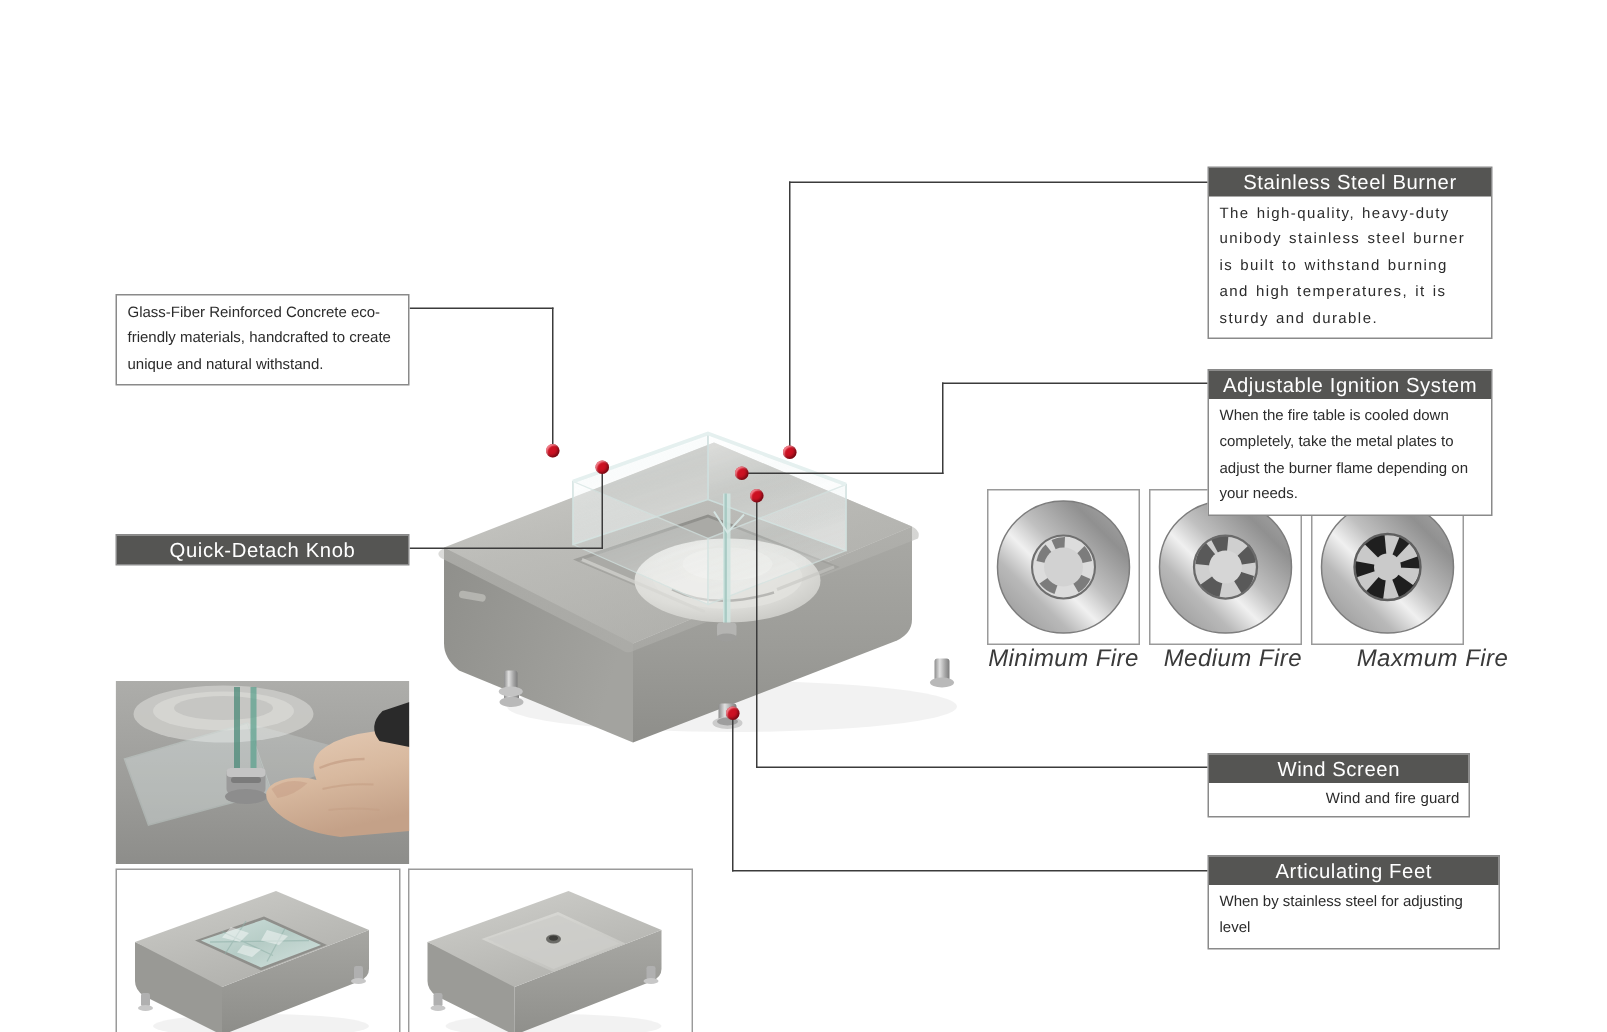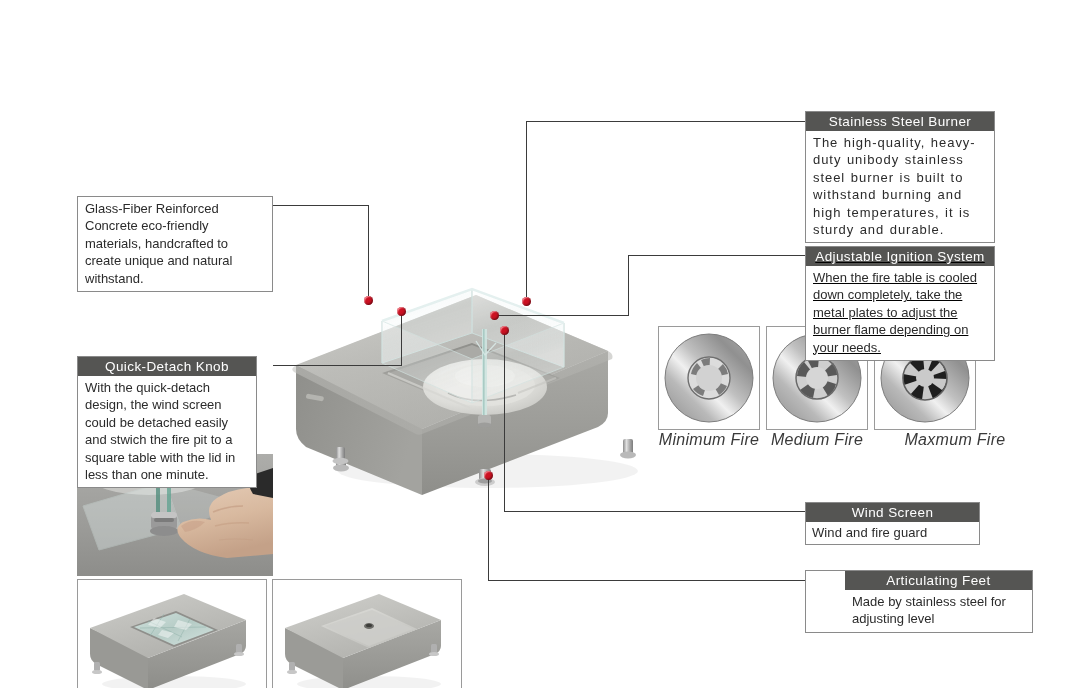--- a/index.html
+++ b/index.html
@@ -34,30 +34,30 @@
     font-size: 13.5px;
     letter-spacing: 0.4px;
     text-align: center;
     line-height: 19px;
     height: 19px;
     overflow: hidden;
     white-space: nowrap;
   }
   .callout-body {
     color: #2b2b2b;
-    font-size: 13px;
+    font-size: 10px;
     line-height: 17.4px;
     padding: 3px 7px 4px 7px;
   }
   .callout-body.tracked {
     letter-spacing: 0.95px;
     word-spacing: 1px;
   }
   .callout-body.centered {
-    text-align: left;
+    text-align: right;
     letter-spacing: 0.1px;
     padding: 2px 6px 3px 6px;
   }
 
   
   .ln {
     position: absolute;
     background: #3b3b3b;
     z-index: 20;
   }
@@ -254,38 +254,37 @@
 
   <div class="callout" style="left:805px; top:68px; width:190px;">
     <div class="callout-title">Stainless Steel Burner</div>
     <div class="callout-body tracked">The high-quality, heavy-duty unibody stainless steel burner is built to withstand burning and high temperatures, it is sturdy and durable.</div>
   </div>
 
   <div class="callout" style="left:77px; top:153px; width:196px;">
     <div class="callout-body">Glass-Fiber Reinforced Concrete eco-friendly materials, handcrafted to create unique and natural withstand.</div>
   </div>
 
-  <div class="callout" style="left:805px; top:203px; width:190px;text-decoration:underline;">
+  <div class="callout" style="left:805px; top:203px; width:190px;">
     <div class="callout-title">Adjustable Ignition System</div>
     <div class="callout-body">When the fire table is cooled down completely, take the metal plates to adjust the burner flame depending on your needs.</div>
   </div>
 
-  <div class="callout" style="left:77px; top:313px; width:180px;">
+  <div class="callout" style="left:77px; top:313px; width:196px;">
     <div class="callout-title">Quick-Detach Knob</div>
-    <div class="callout-body">With the quick-detach design, the wind screen could be detached easily and stwich the fire pit to a square table with the lid in less than one minute.</div>
   </div>
 
   <div class="callout" style="left:805px; top:459px; width:175px;">
     <div class="callout-title">Wind Screen</div>
     <div class="callout-body centered">Wind and fire guard</div>
   </div>
 
-  <div class="callout" style="left:805px; top:527px; width:228px;padding-left:39px;">
+  <div class="callout" style="left:805px; top:527px; width:195px;">
     <div class="callout-title">Articulating Feet</div>
-    <div class="callout-body">Made by stainless steel for adjusting level</div>
+    <div class="callout-body">When by stainless steel for adjusting level</div>
   </div>
 
   <div class="burner-grid" style="left:658px; top:283px;">
 
     <div class="burner-cell" style="width:102px; height:104px;">
       <svg width="92" height="92" viewBox="0 0 92 92">
         <defs>
           <linearGradient id="steel1" x1="0" y1="1" x2="1" y2="0">
             <stop offset="0%" stop-color="#8e8e8e"></stop>
             <stop offset="28%" stop-color="#b9b9b9"></stop>
@@ -340,21 +339,21 @@
           <path d="M46,46 L31,63 A22,22 0 0 1 25,53 Z"></path>
           <path d="M46,46 L24,42 A22,22 0 0 1 31,31 Z"></path>
         </g>
         <circle cx="46" cy="46" r="9" fill="#cacaca"></circle>
         <circle cx="46" cy="46" r="22" fill="none" stroke="#5f5f5f" stroke-width="1.6"></circle>
       </svg>
     </div>
   </div>
 
   <div class="burner-label" style="left:658px; top:388px; width:102px;">Minimum Fire</div>
-  <div class="burner-label" style="left:766px; top:388px; width:102px;">Medium Fire</div>
+  <div class="burner-label" style="left:766px; top:388px; width:102px;text-align:right;">Medium Fire</div>
   <div class="burner-label" style="left:904px; top:388px; width:102px;">Maxmum Fire</div>
 
   <div class="photo-frame noborder" style="left:77px; top:411px; width:196px; height:122px;">
     <svg width="196" height="122" viewBox="0 0 196 122">
       <defs>
         <linearGradient id="tableTop" x1="0" y1="0" x2="0" y2="1">
           <stop offset="0%" stop-color="#adadaa"></stop>
           <stop offset="60%" stop-color="#9b9b98"></stop>
           <stop offset="100%" stop-color="#8d8d8a"></stop>
         </linearGradient>

